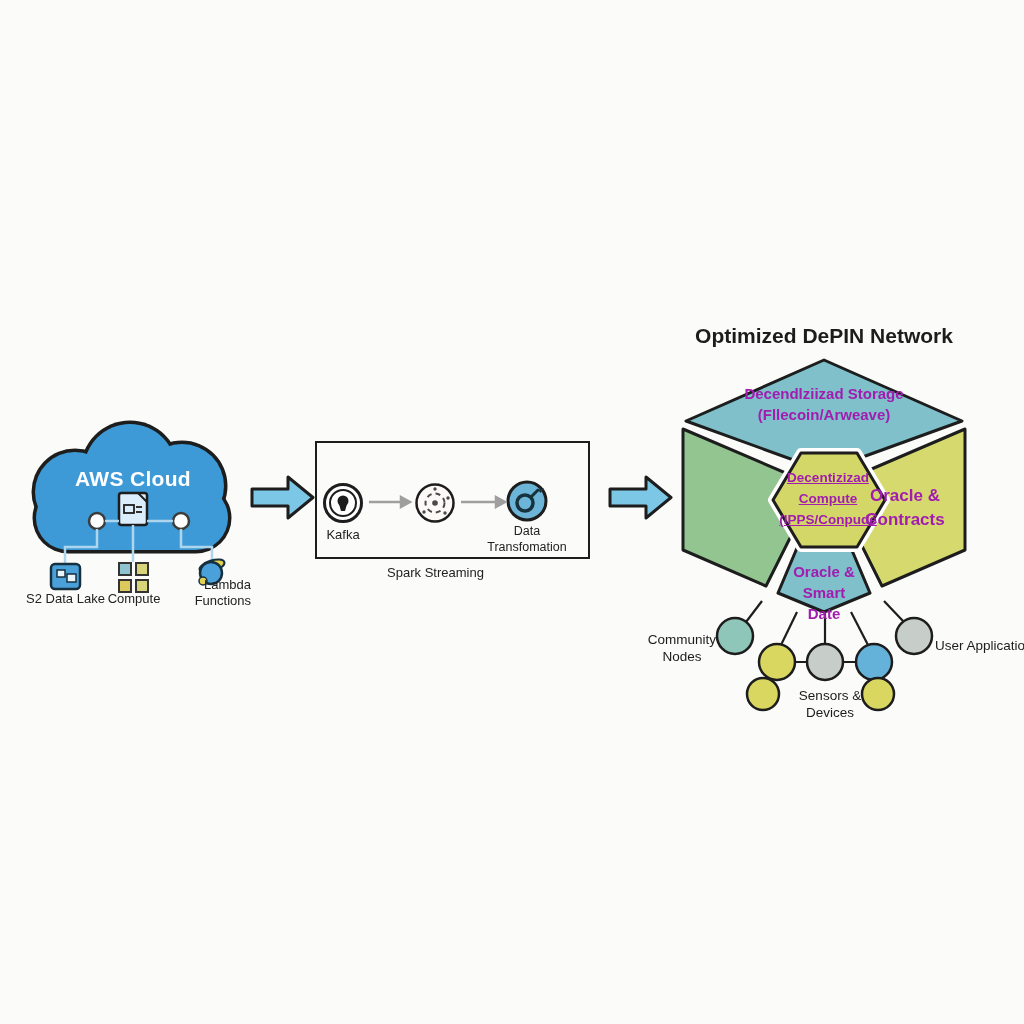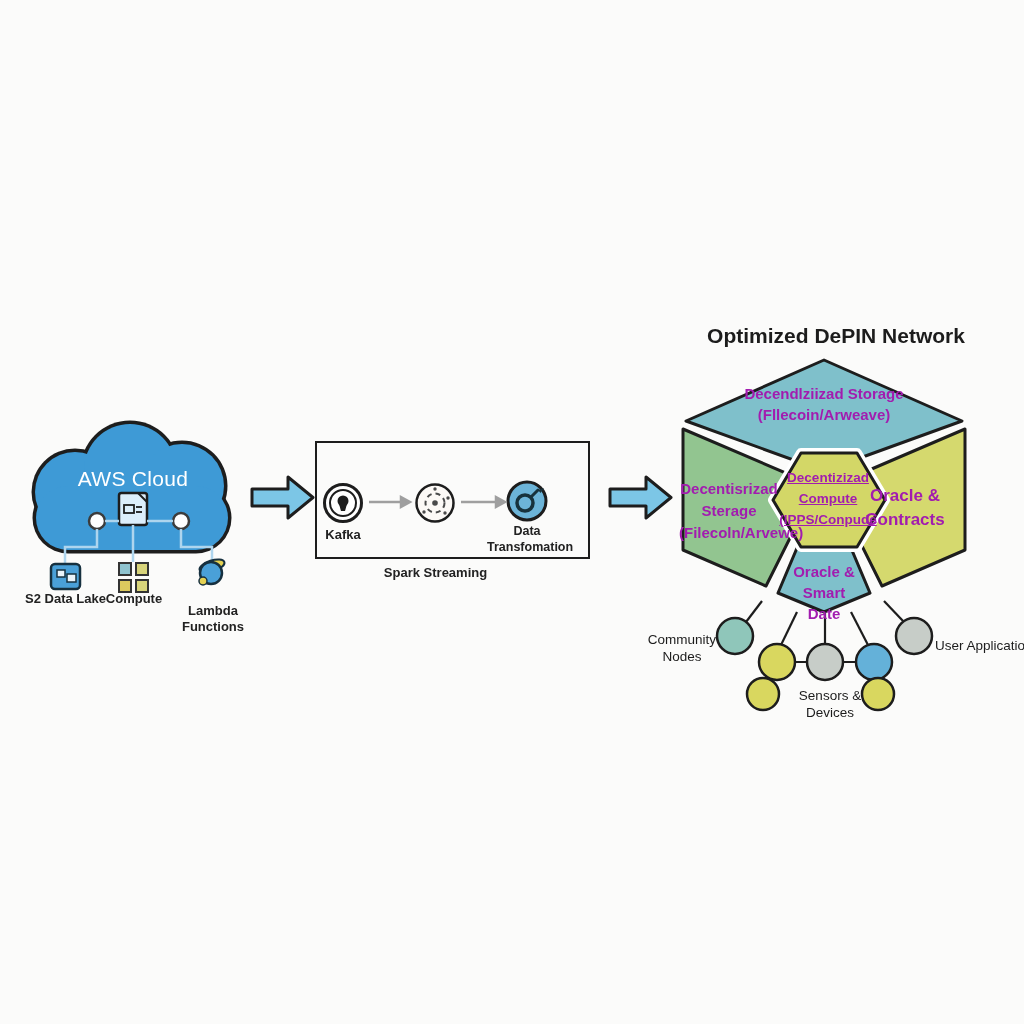--- a/index.html
+++ b/index.html
@@ -7,41 +7,41 @@
     position:relative;width:1024px;height:1024px;
     background:#fbfbfa;overflow:hidden;
     font-family:"Liberation Sans", sans-serif;
     color:#1d1d1d;
   }
   #shapes{position:absolute;left:0;top:0;}
   .txt{position:absolute;line-height:1.25;}
   .center{text-align:center;}
   .aws-title{
     left:63px;top:466px;width:140px;
-    font-size:21px;font-weight:normal;color:#ffffff;
+    font-size:21px;font-weight:bold;color:#ffffff;
     letter-spacing:.3px;
   }
-  .icon-label{font-size:13px;color:#222;font-weight:bold;}
+  .icon-label{font-size:13px;color:#222;}
   .lbl-s2{left:18px;top:591px;width:95px;}
   .lbl-compute{left:98px;top:591px;width:72px;}
-  .lbl-lambda{left:175px;top:603px;width:76px;}
+  .lbl-lambda{left:175px;top:577px;width:76px;text-align:right;}
   .pipe-box{
     position:absolute;left:315px;top:441px;width:271px;height:114px;
     border:2.5px solid #1d1d1d;background:transparent;
   }
   .pipe-title{
     left:320px;top:449px;width:262px;
     font-size:19px;font-weight:bold;color:#1c1c1c;
   }
   .lbl-kafka{left:313px;top:527px;width:60px;}
   .lbl-spark{left:383px;top:527px;width:105px;margin-top:38px;}
   .lbl-transform{left:487px;top:524px;width:80px;font-size:12.5px;}
   .depin-title{
     left:688px;top:323px;width:272px;
-    font-size:21px;font-weight:bold;color:#1c1c1c;margin-left:12px;
+    font-size:21px;font-weight:bold;color:#1c1c1c;
   }
   .hex-txt{font-weight:600;color:#a21caf;}
   .hex-top{left:714px;top:383px;width:220px;font-size:15px;line-height:21px;}
   .hex-left{left:679px;top:478px;width:100px;font-size:15px;line-height:22px;}
   .hex-center{left:773px;top:467px;width:110px;font-size:13.5px;line-height:21px;text-decoration:underline;}
   .hex-right{left:855px;top:484px;width:100px;font-size:17px;line-height:24px;}
   .hex-bottom{left:774px;top:561px;width:100px;font-size:15px;line-height:21px;}
   .node-lbl{font-size:13.5px;color:#1c1c1c;line-height:17px;}
   .lbl-community{left:636px;top:631px;width:92px;}
   .lbl-userapps{left:935px;top:637px;width:112px;text-align:left;}
@@ -187,25 +187,20 @@
     <span style="display:block">Transfomation</span>
   </div>
 
   <div class="txt center depin-title">Optimized DePIN Network</div>
 
   <div class="txt center hex-txt hex-top">
     <span style="display:block">Decendlziizad Storage</span>
     <span style="display:block">(Fllecoin/Arweave)</span>
   </div>
 
-  <div class="txt center hex-txt hex-left">
-    <span style="display:block">Decentisrizad</span>
-    <span style="display:block">Sterage</span>
-    <span style="display:block">(Filecoln/Arvewe)</span>
-  </div>
 
   <div class="txt center hex-txt hex-center">
     <span style="display:block">Decentizizad</span>
     <span style="display:block">Compute</span>
     <span style="display:block">(IPPS/Conpude</span>
   </div>
 
   <div class="txt center hex-txt hex-right">
     <span style="display:block">Oracle &amp;</span>
     <span style="display:block">Contracts</span>

